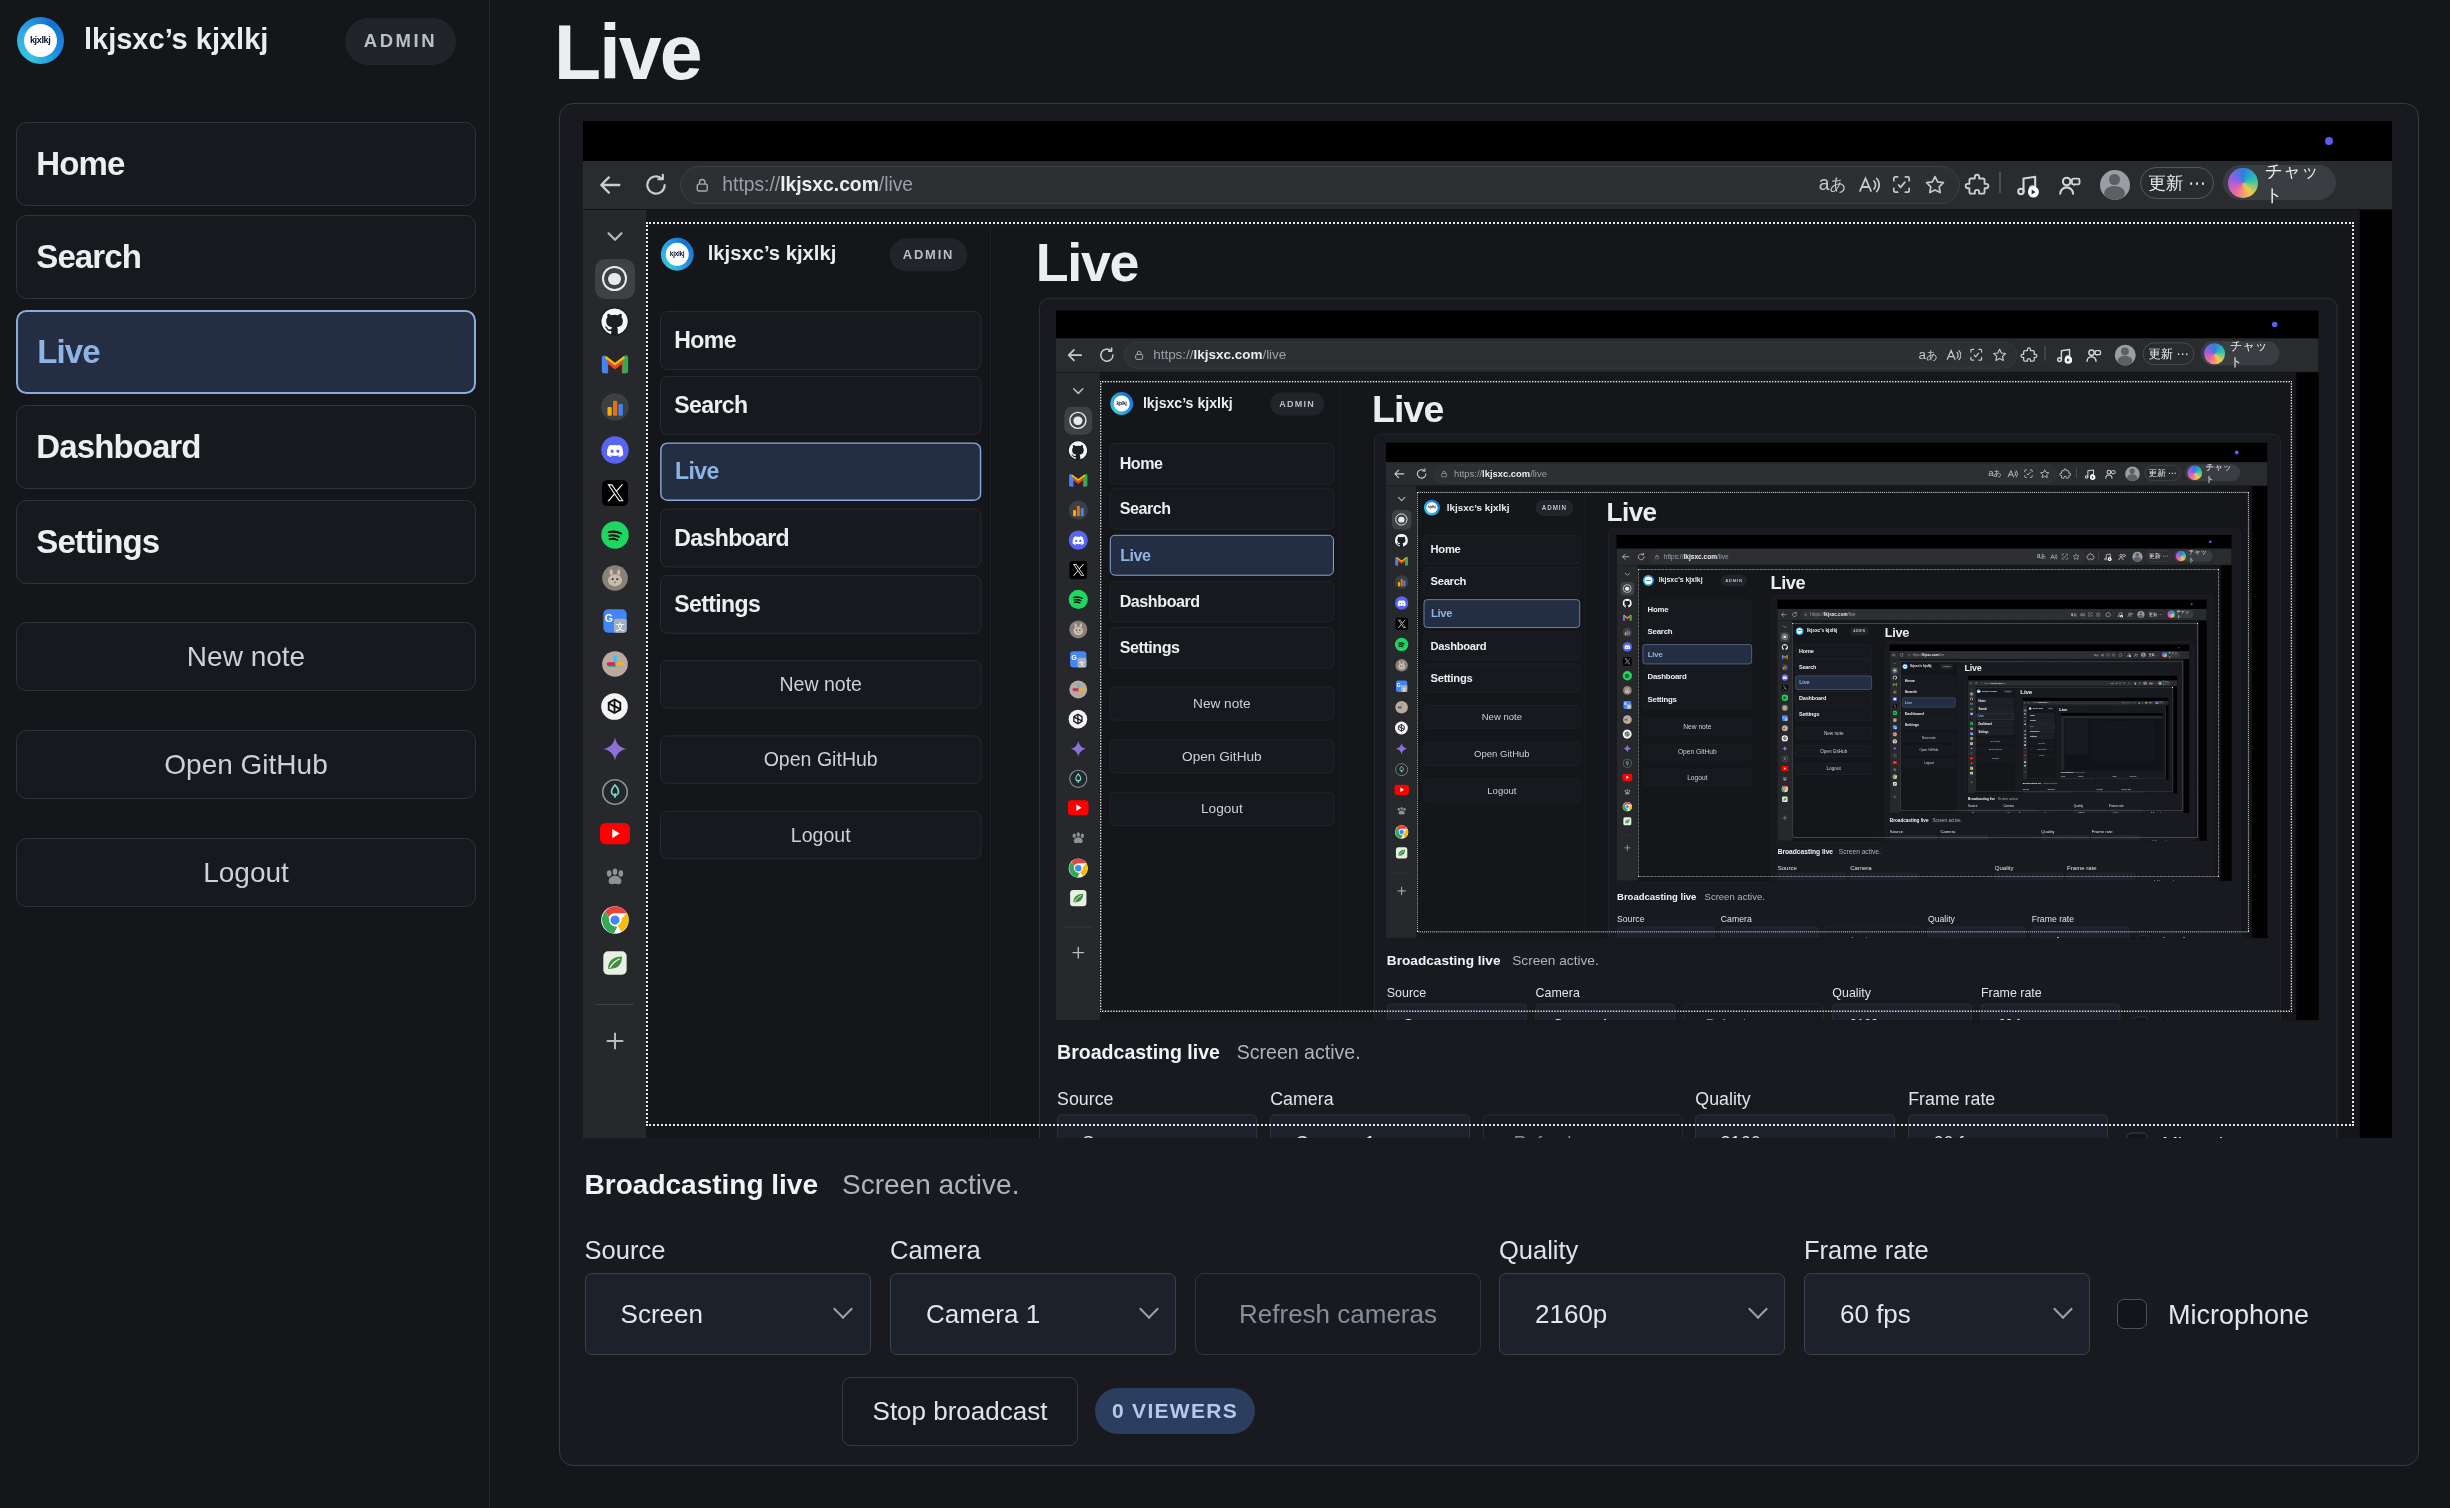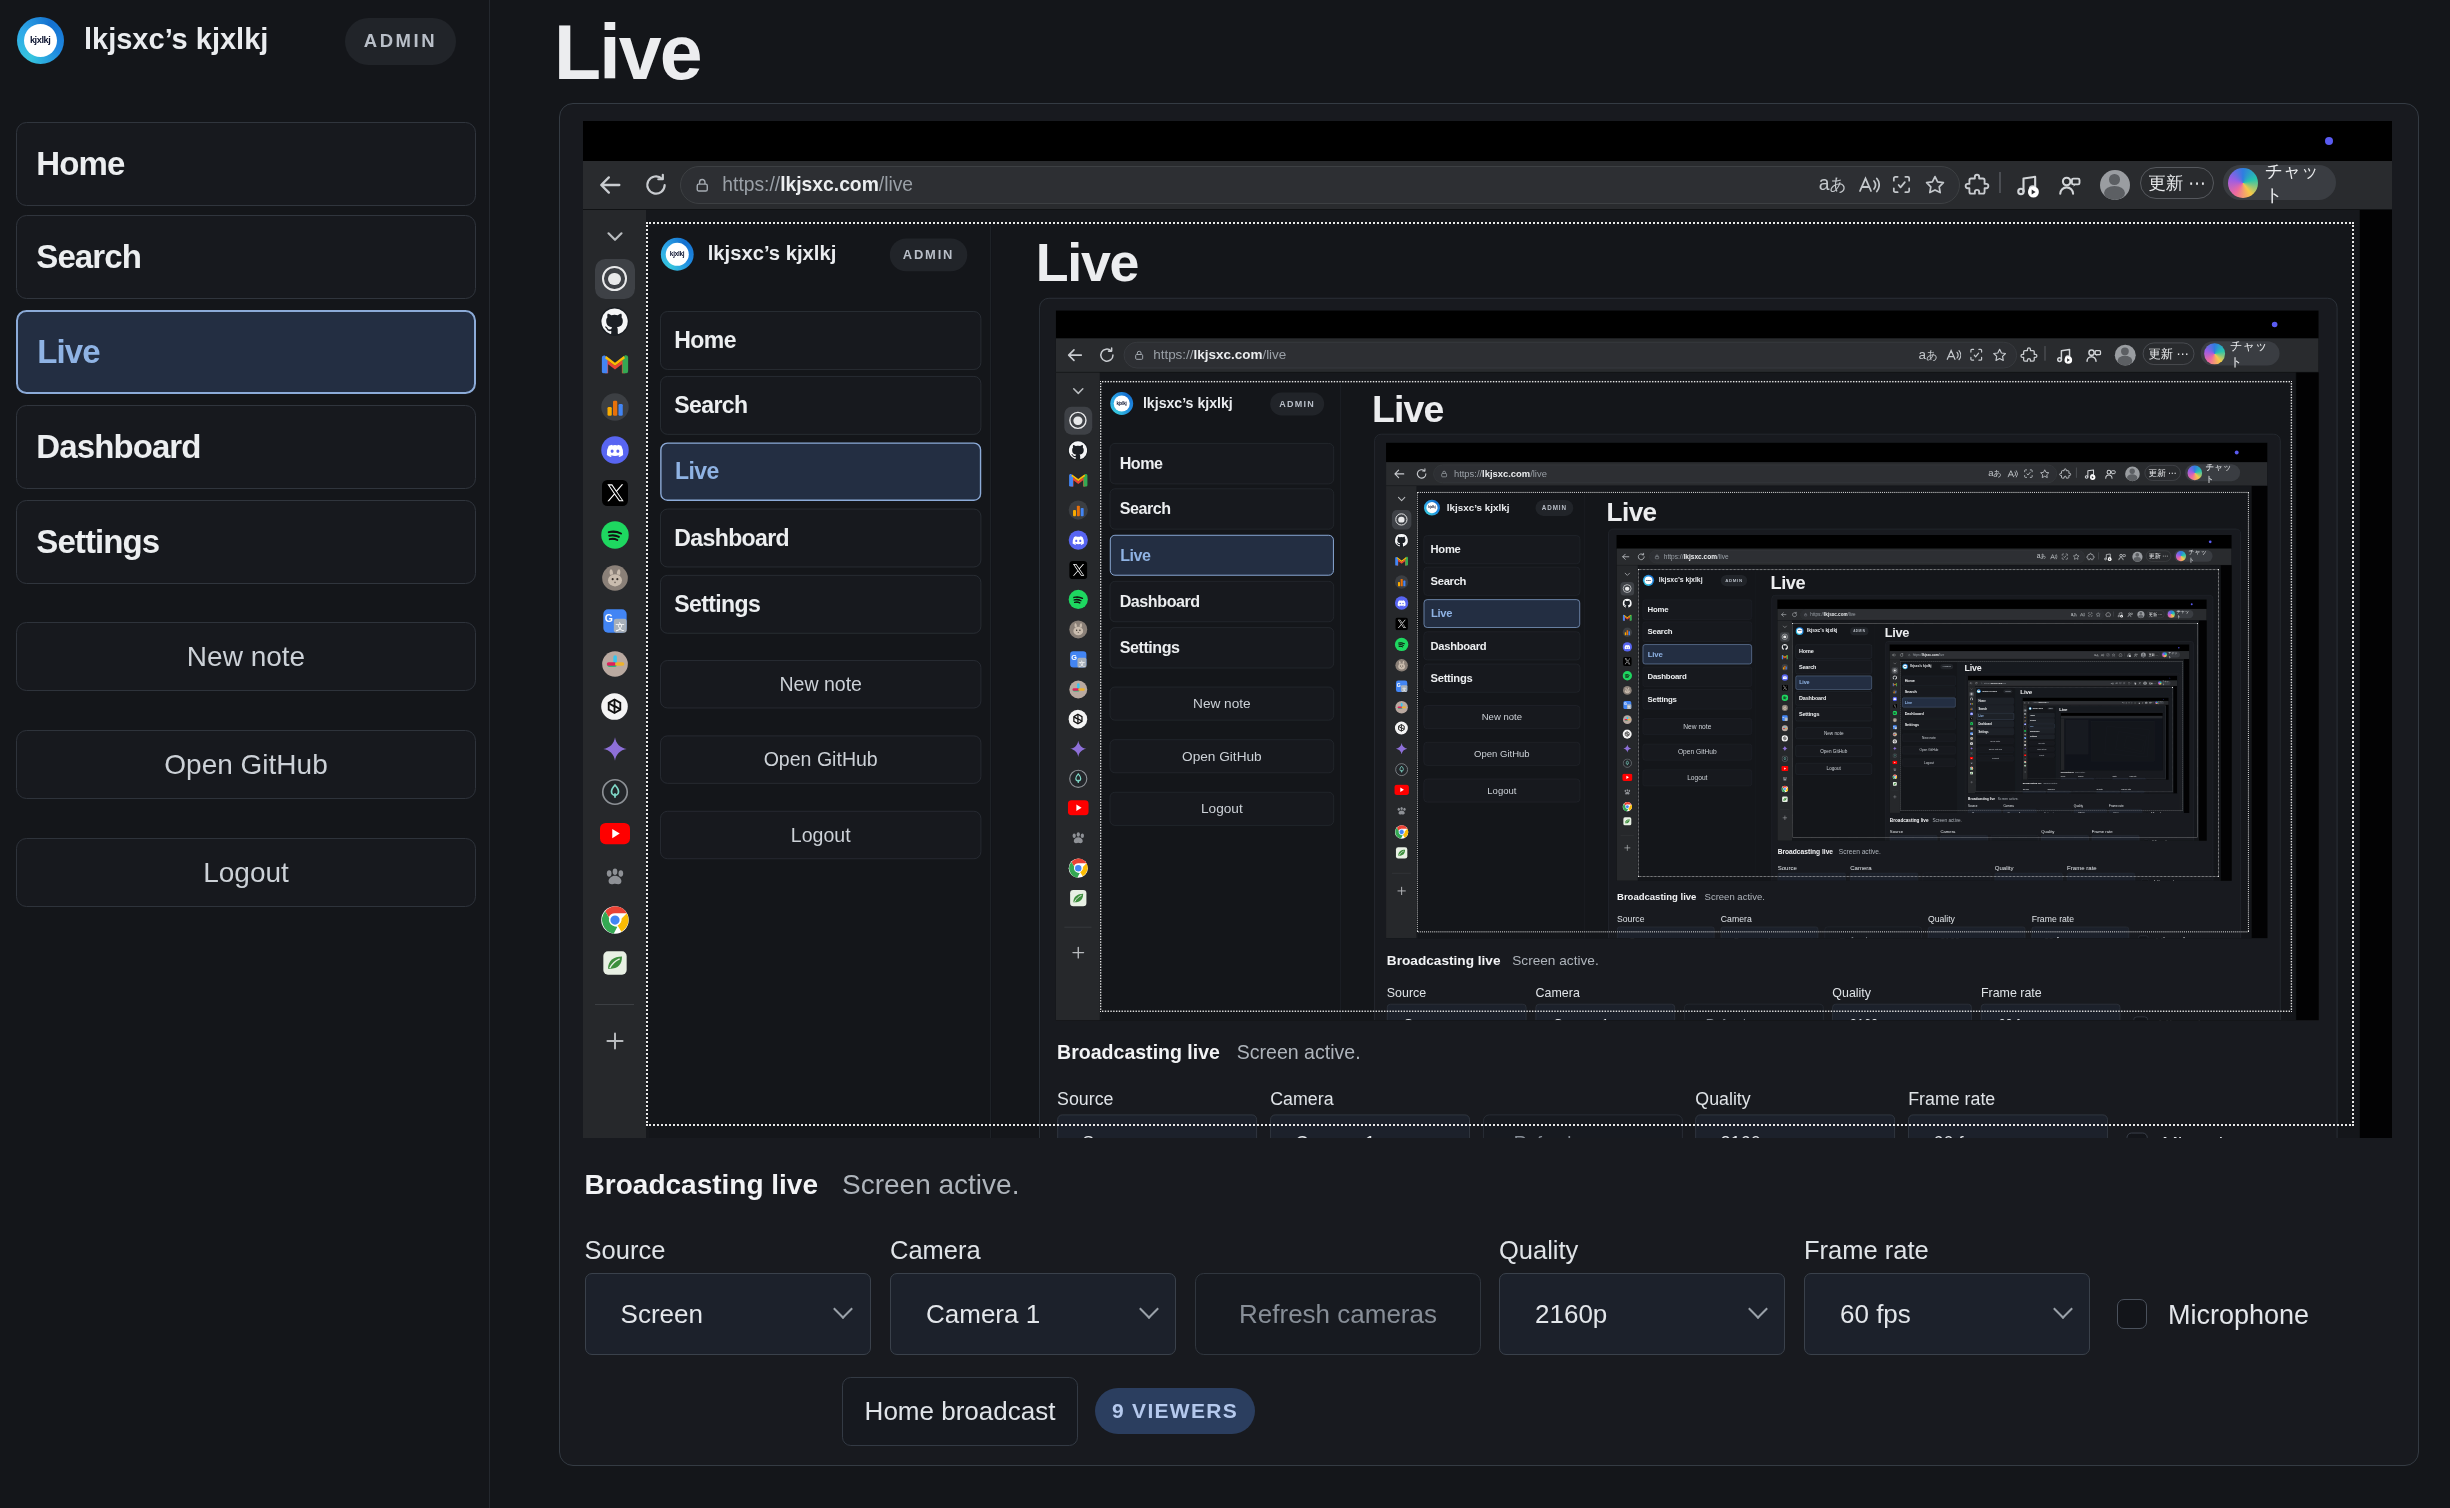--- a/index.html
+++ b/index.html
@@ -2201,17 +2201,17 @@
         <div class="lbl" style="left:330px;">Camera</div>
         <div class="lbl" style="left:939px;">Quality</div>
         <div class="lbl" style="left:1244px;">Frame rate</div>
         <div class="sel" style="left:24.6px;">Screen<span class="chev"></span></div>
         <div class="sel" style="left:330px;">Camera 1<span class="chev"></span></div>
         <div class="rfr" style="left:635px;">Refresh cameras</div>
         <div class="sel" style="left:939px;">2160p<span class="chev"></span></div>
         <div class="sel" style="left:1244px;">60 fps<span class="chev"></span></div>
         <div class="cbx"></div>
         <div class="mic">Microphone</div>
-        <div class="btn2">Home broadcast</div>
-        <div class="vwr">9 VIEWERS</div>
+        <div class="btn2">Stop broadcast</div>
+        <div class="vwr">0 VIEWERS</div>
       </div>
     </div>
   </div>
 
 </body></html>

